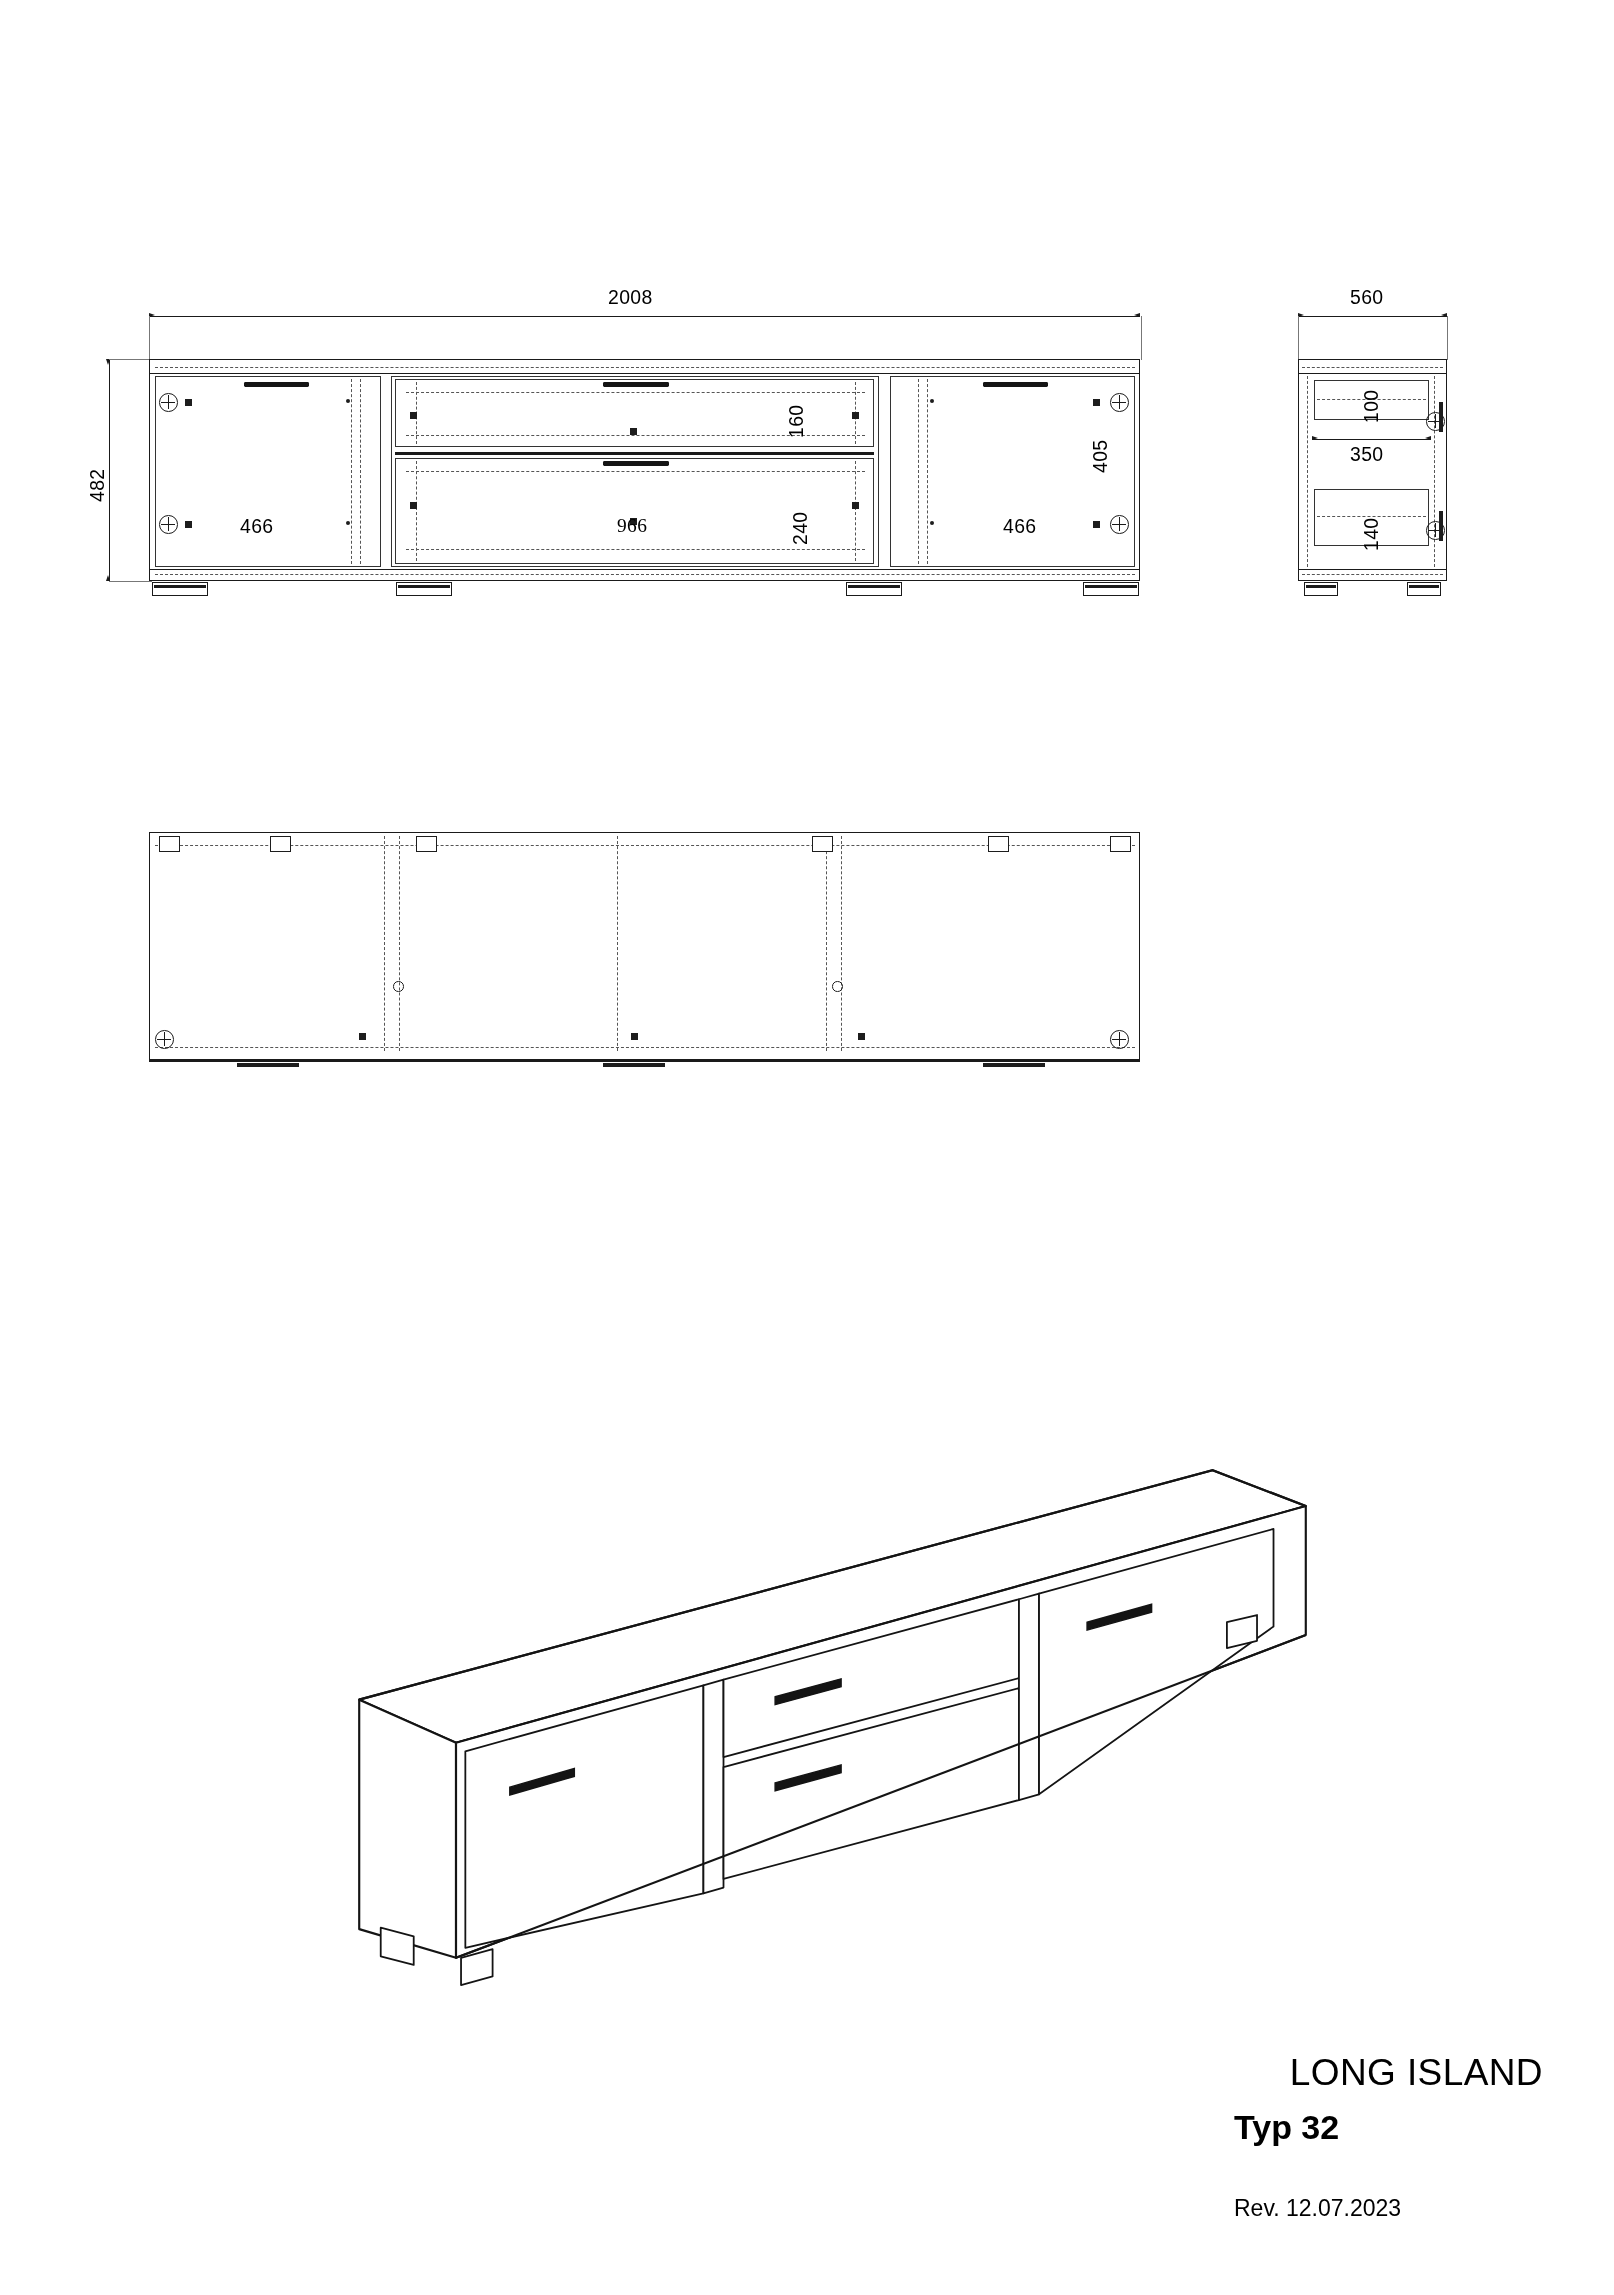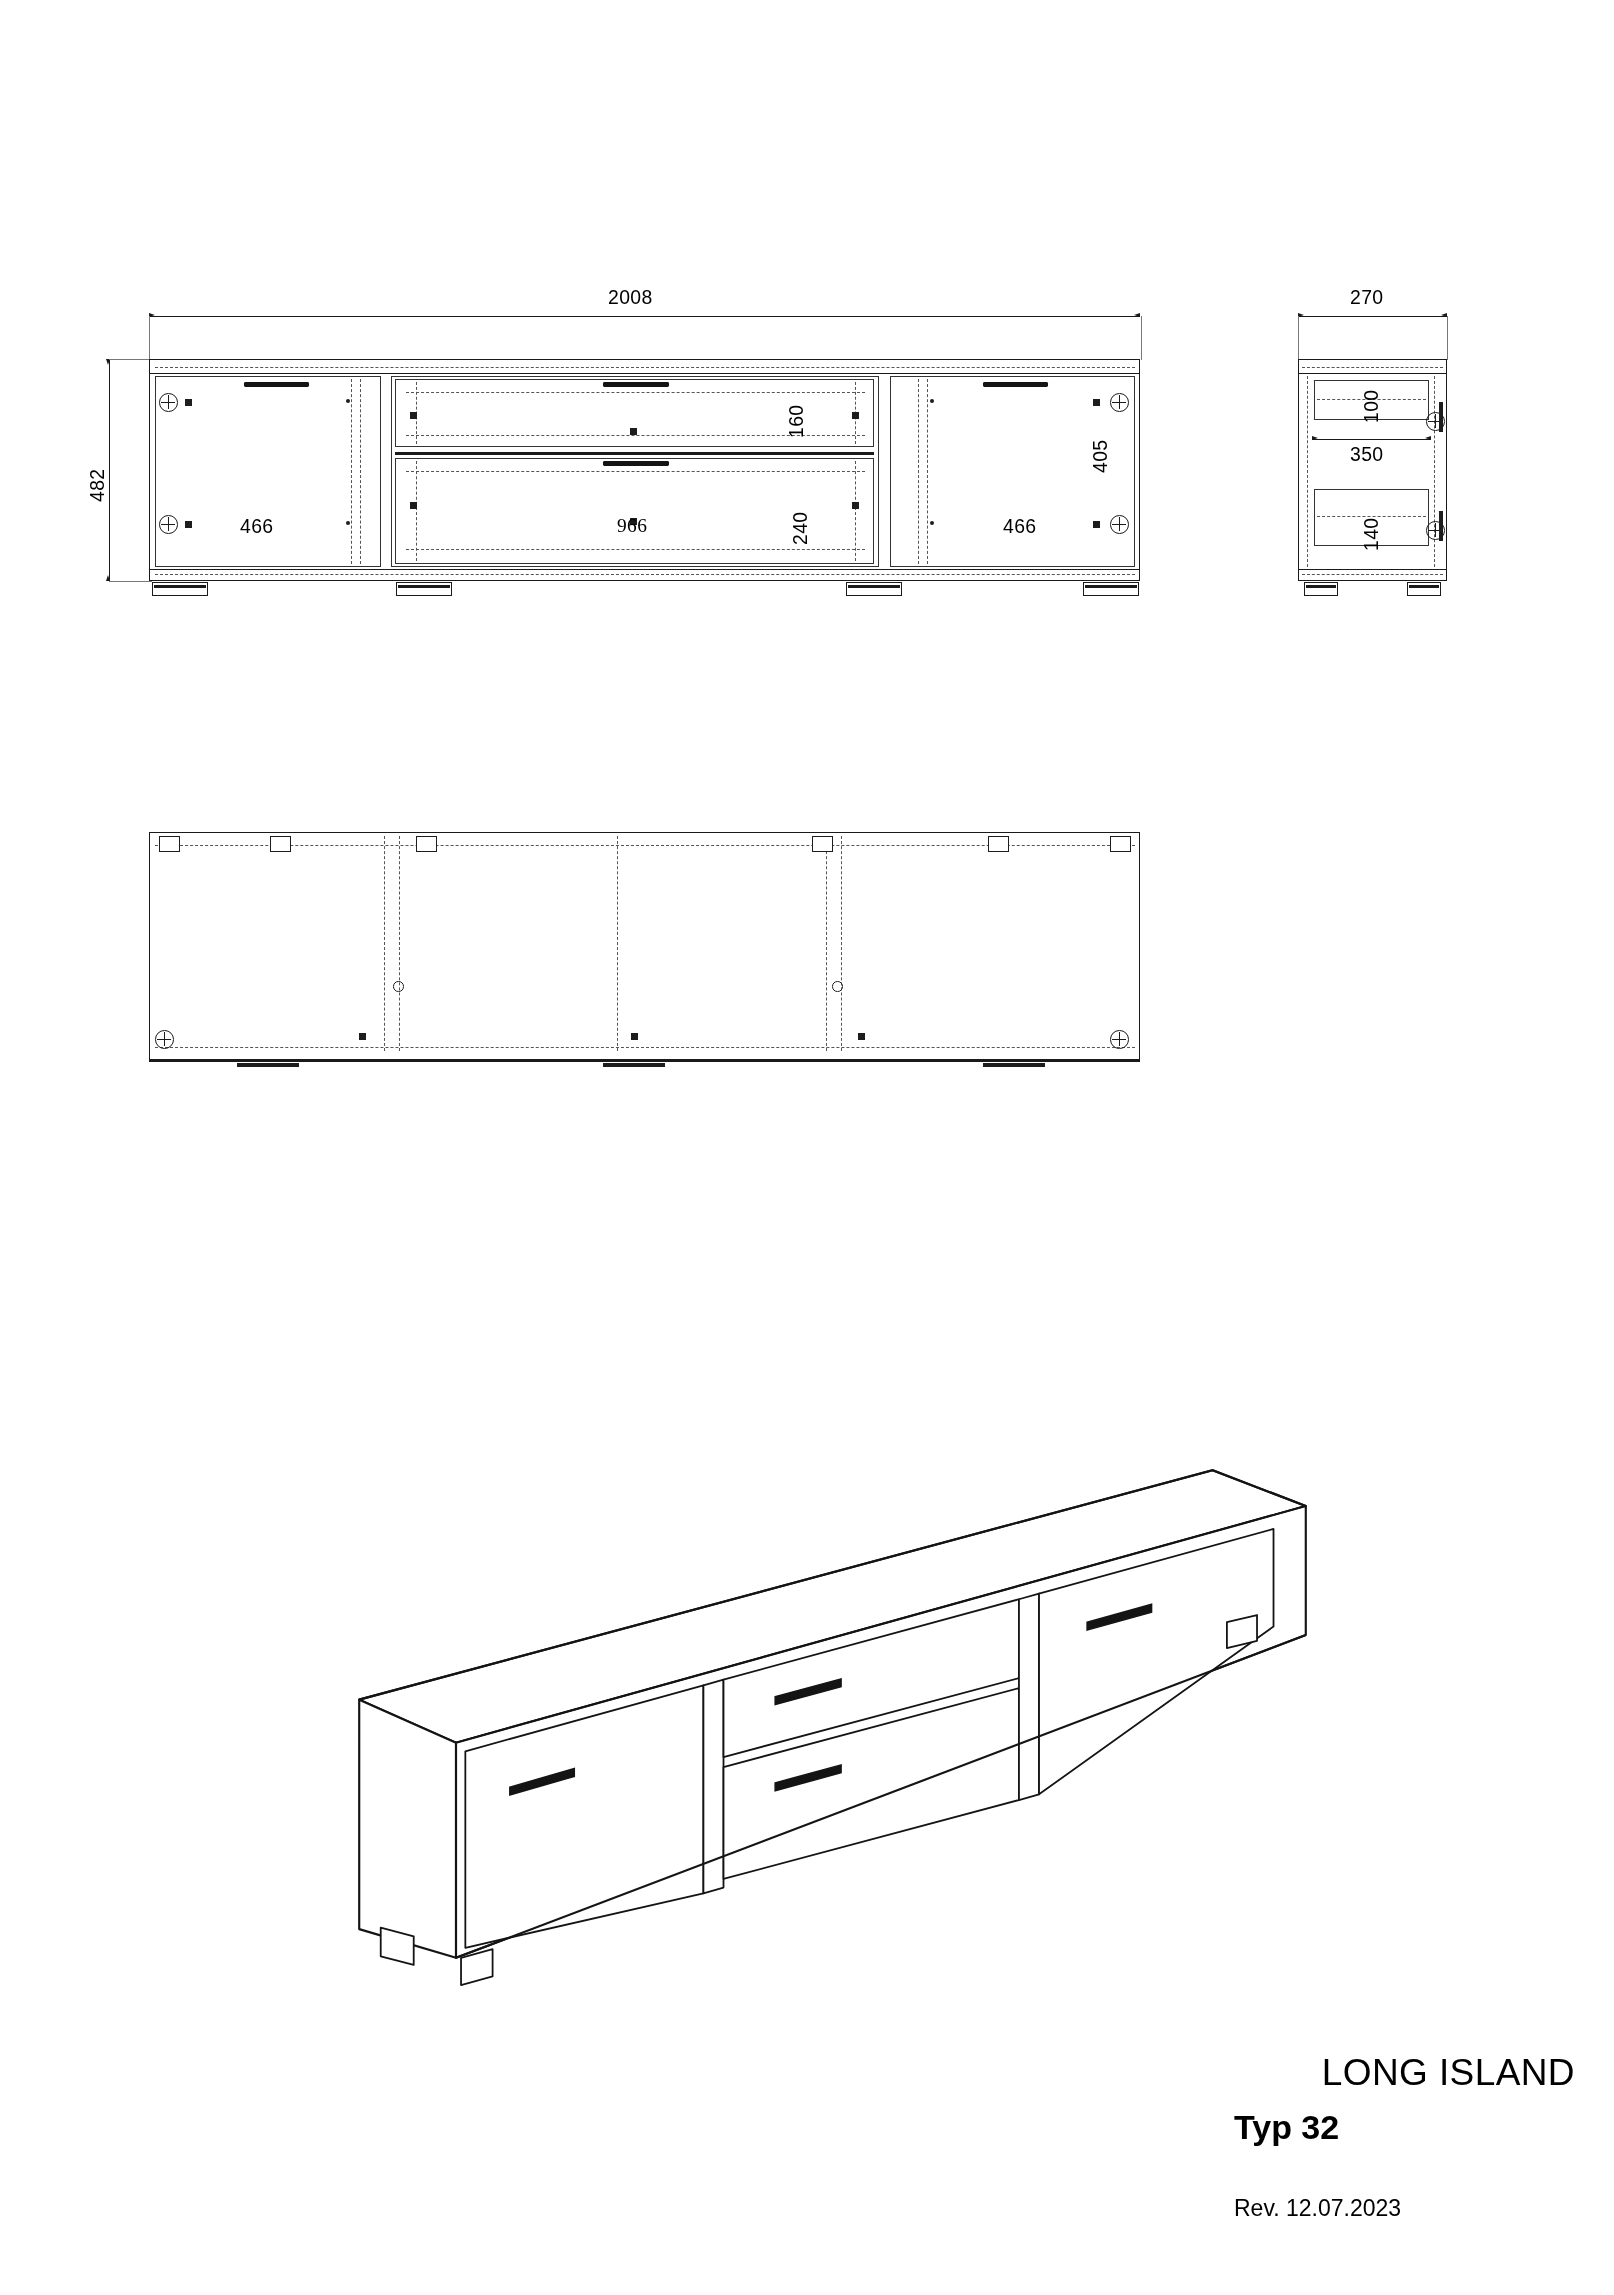--- a/index.html
+++ b/index.html
@@ -13,21 +13,21 @@
     position: relative;
     font-family: "Liberation Sans", sans-serif;
     color: #000000;
     overflow: hidden;
   }
   .sheet {
     position: absolute;
     inset: 0;
     background: #ffffff;
   }
-  .abs { position: absolute; padding-left: 32px; }
+  .abs { position: absolute; }
 
   
   .ln-h { position: absolute; height: 0; border-top: 1.4px solid #1a1a1a; }
   .ln-v { position: absolute; width: 0; border-left: 1.4px solid #1a1a1a; }
   .ln-h.dash { border-top-style: dashed; border-top-width: 0.7px; border-top-color: #555; }
   .ln-v.dash { border-left-style: dashed; border-left-width: 0.7px; border-left-color: #555; }
   .ln-h.ext { border-top-width: 0.7px; border-top-color: #777; }
   .ln-v.ext { border-left-width: 0.7px; border-left-color: #777; }
 
   .box { position: absolute; border: 1.4px solid #1a1a1a; box-sizing: border-box; }
@@ -197,21 +197,21 @@
     <div class="foot" style="left:396px;top:582px;width:56px;height:14.3px;"></div>
     <div class="foot" style="left:846px;top:582px;width:56px;height:14.3px;"></div>
     <div class="foot" style="left:1083px;top:582px;width:56px;height:14.3px;"></div>
   </div>
 
   <div class="abs" style="left:1219px;top:0;width:395px;height:646px;">
 
     <div class="ln-h" style="left:79px;top:316px;width:149px;border-top-width:0.7px;"></div>
     <div class="arw right" style="left:79px;top:313px;"></div>
     <div class="arw left" style="left:222px;top:313px;"></div>
-    <div class="dim" style="left:131px;top:286px;">270</div>
+    <div class="dim" style="left:131px;top:286px;">560</div>
     <div class="ln-v ext" style="left:79px;top:316px;height:44px;"></div>
     <div class="ln-v ext" style="left:228px;top:316px;height:44px;"></div>
 
     <div class="box" style="left:79px;top:359px;width:149px;height:222px;"></div>
     <div class="ln-h" style="left:79px;top:373px;width:149px;border-top-width:0.7px;"></div>
     <div class="ln-h dash" style="left:83px;top:367px;width:141px;"></div>
     <div class="ln-h" style="left:79px;top:569px;width:149px;border-top-width:0.7px;"></div>
     <div class="ln-h dash" style="left:83px;top:574px;width:141px;"></div>
     <div class="ln-v dash" style="left:88px;top:376px;height:191px;"></div>
     <div class="ln-v dash" style="left:215px;top:376px;height:191px;"></div>

